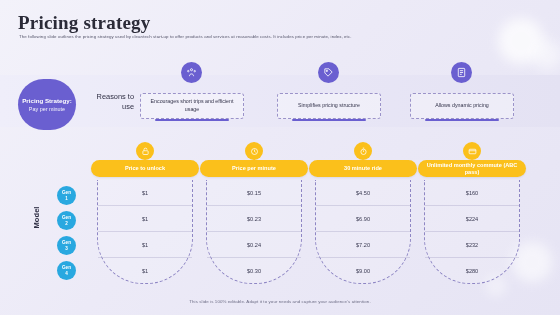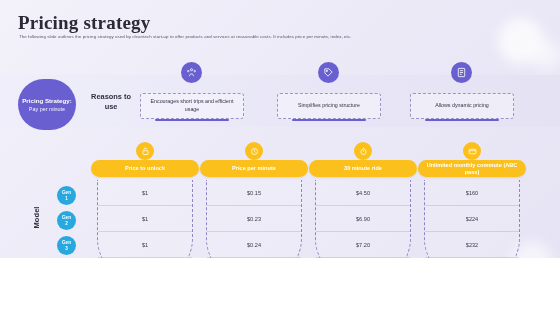--- a/index.html
+++ b/index.html
@@ -3,21 +3,21 @@
 <meta charset="utf-8">
 <style>
   * { box-sizing: border-box; margin: 0; padding: 0; }
   html, body {
     width: 560px; height: 315px;
     font-family: "Liberation Sans", sans-serif;
     overflow: hidden;
   }
   .slide {
     position: relative;
-    width: 560px; height: 258px;
+    width: 560px; height: 315px;
     background: linear-gradient(135deg, #f3f2fa 0%, #eceaf7 45%, #e6e4f4 100%);
     overflow: hidden;
   }
   
   .blob {
     position: absolute;
     border-radius: 50%;
     background: #ffffff;
     opacity: .55;
     filter: blur(6px);
@@ -54,22 +54,22 @@
     border-radius: 26px;
     display: flex; flex-direction: column;
     align-items: center; justify-content: center;
     color: #ffffff; text-align: center; line-height: 1.25;
   }
   .strategy-badge .sb-t { font-size: 6.2px; font-weight: 700; }
   .strategy-badge .sb-s { font-size: 5.4px; font-weight: 400; opacity: .92; margin-top: 1px; }
 
   .reasons-label {
     position: absolute; left: 88px; top: 92px;
-    width: 46px; text-align: center;
-    font-size: 7.4px; font-weight: 700; color: #2f2f44; line-height: 1.35;
+    width: 46px; text-align: right;
+    font-size: 7.4px; font-weight: 400; color: #2f2f44; line-height: 1.35;
   }
 
   .reason {
     position: absolute; top: 93px;
     width: 104px; height: 26px;
     border: .7px dashed #9b93c9;
     border-radius: 3px;
     background: rgba(255,255,255,.35);
     display: flex; align-items: center; justify-content: center;
     text-align: center;

